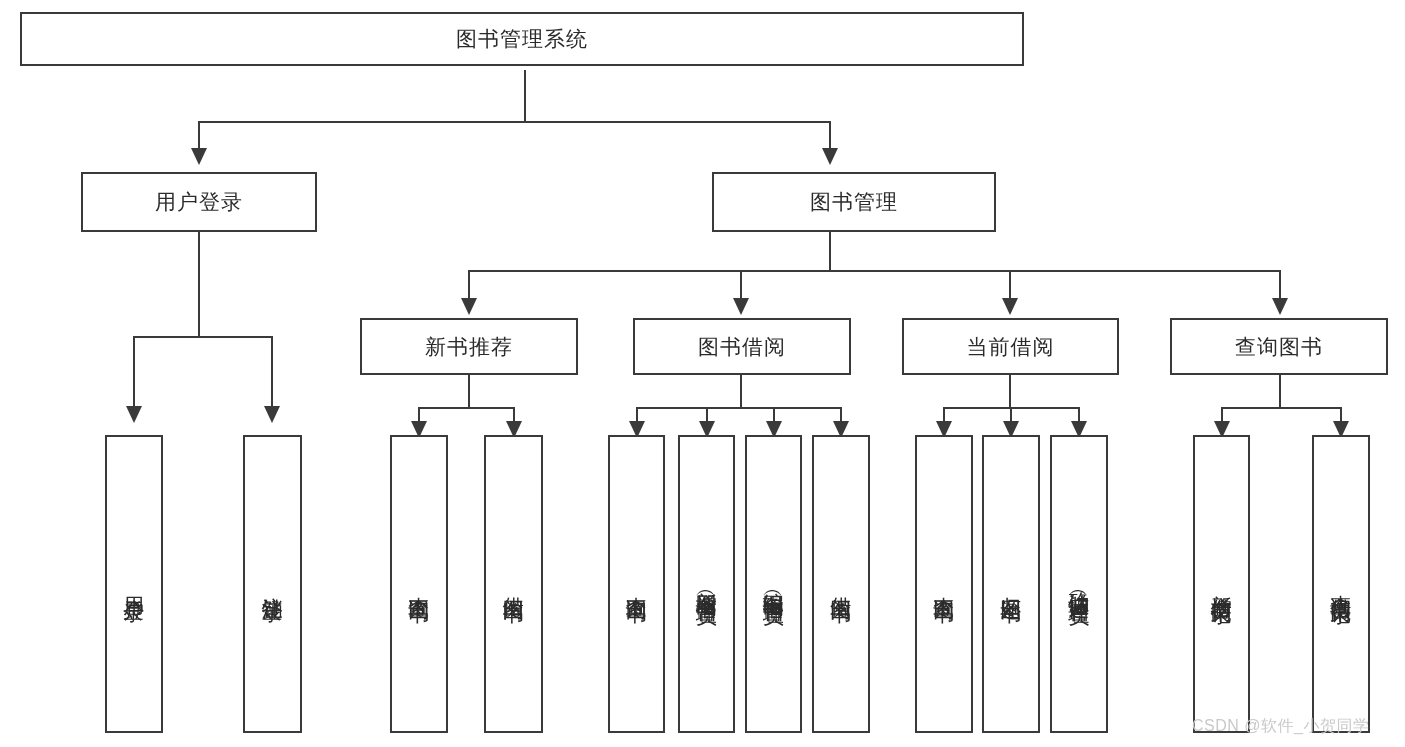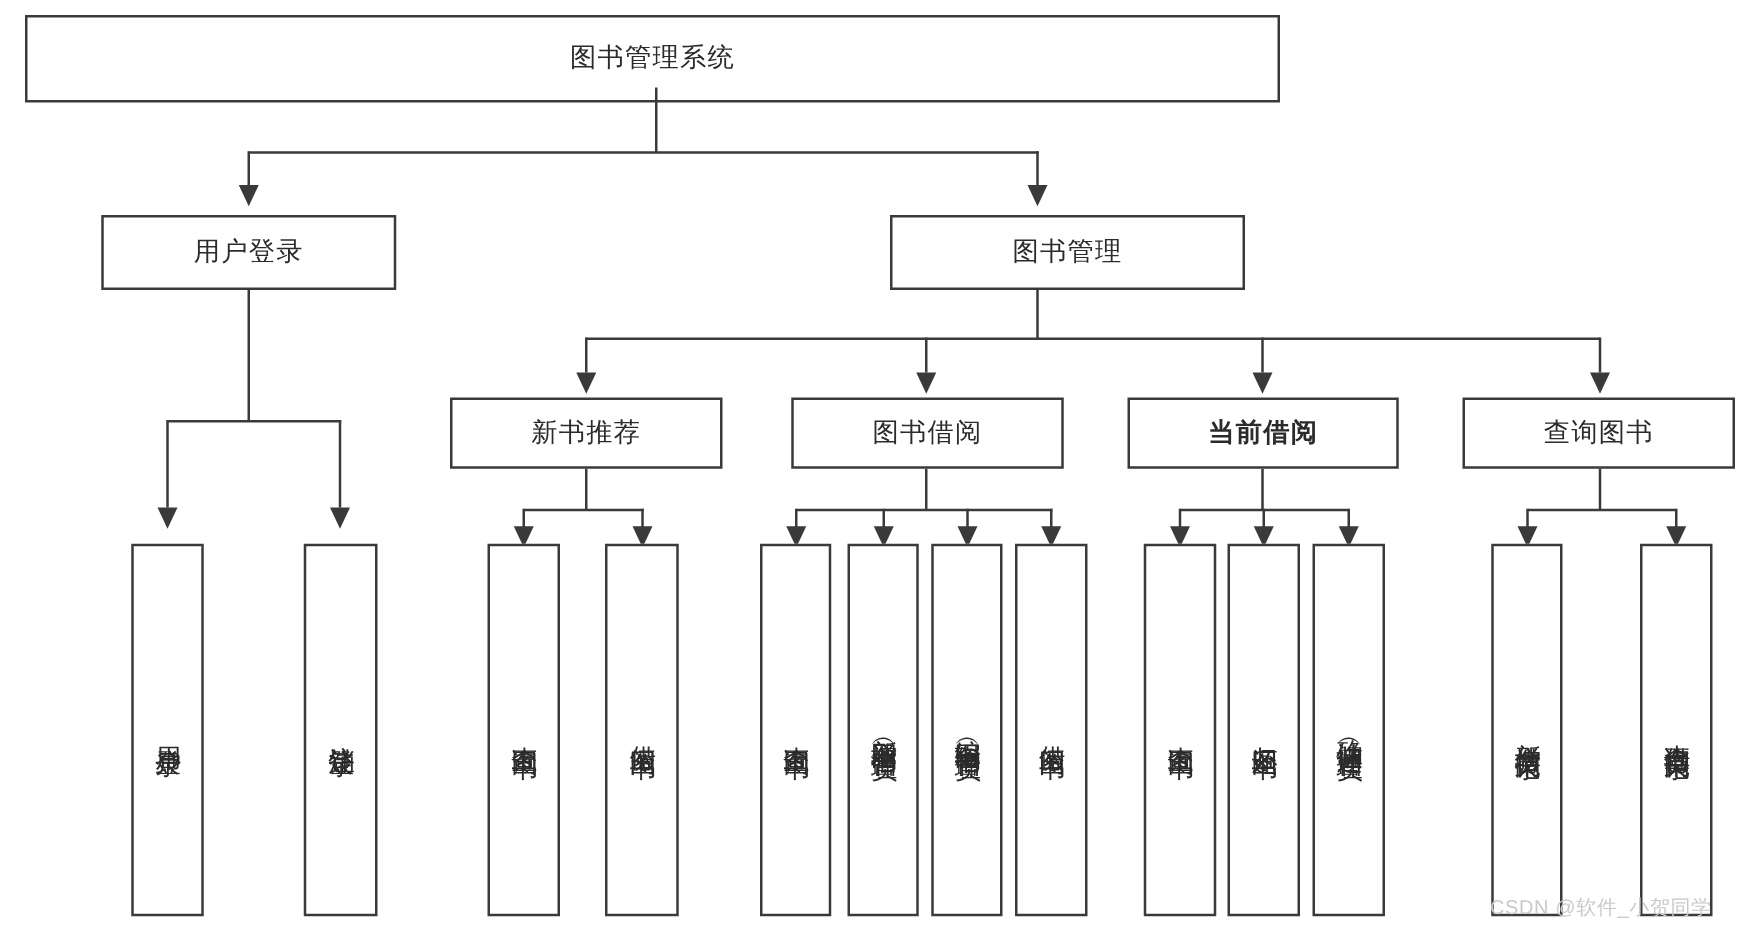--- a/index.html
+++ b/index.html
@@ -46,21 +46,21 @@
     letter-spacing:0.5px;
     white-space:nowrap;
     font-family:"Liberation Sans","DejaVu Sans",sans-serif;
   }
 </style>
 </head>
 <body>
 
 <div id="canvas">
 
-  <div class="node h" style="left:20px;top:12px;width:1004px;height:70px;">
+  <div class="node h" style="left:20px;top:12px;width:1004px;height:54px;">
     <span class="lbl">图书管理系统</span>
   </div>
 
   <div class="line vline" style="left:524px;top:70px;height:52px;"></div>
 
   <div class="line hline" style="left:199px;top:121px;width:632px;"></div>
 
   <div class="line vline" style="left:198px;top:121px;height:27px;"></div>
   <div class="arrow" style="left:191px;top:148px;"></div>
   <div class="line vline" style="left:829px;top:121px;height:27px;"></div>
@@ -90,21 +90,21 @@
   <div class="arrow" style="left:1002px;top:298px;"></div>
   <div class="line vline" style="left:1279px;top:270px;height:28px;"></div>
   <div class="arrow" style="left:1272px;top:298px;"></div>
 
   <div class="node h" style="left:360px;top:318px;width:218px;height:57px;">
     <span class="lbl">新书推荐</span>
   </div>
   <div class="node h" style="left:633px;top:318px;width:218px;height:57px;">
     <span class="lbl">图书借阅</span>
   </div>
-  <div class="node h" style="left:902px;top:318px;width:217px;height:57px;font-weight:bold;">
+  <div class="node h" style="left:902px;top:318px;width:217px;height:57px;">
     <span class="lbl">当前借阅</span>
   </div>
   <div class="node h" style="left:1170px;top:318px;width:218px;height:57px;">
     <span class="lbl">查询图书</span>
   </div>
 
   <div class="line vline" style="left:468px;top:375px;height:33px;"></div>
   <div class="line hline" style="left:419px;top:407px;width:96px;"></div>
   <div class="line vline" style="left:418px;top:407px;height:16px;"></div>
   <div class="arrow" style="left:411px;top:421px;"></div>

